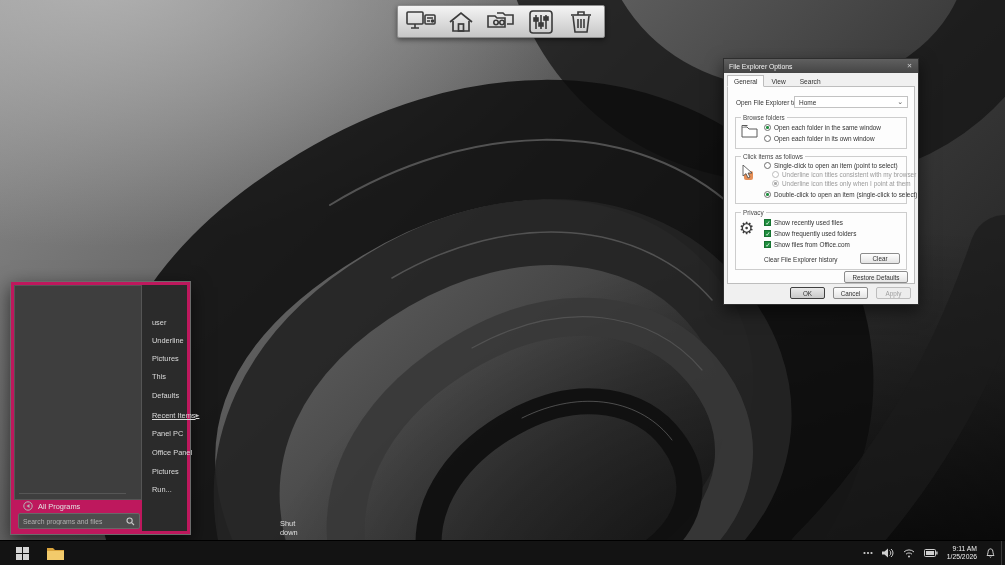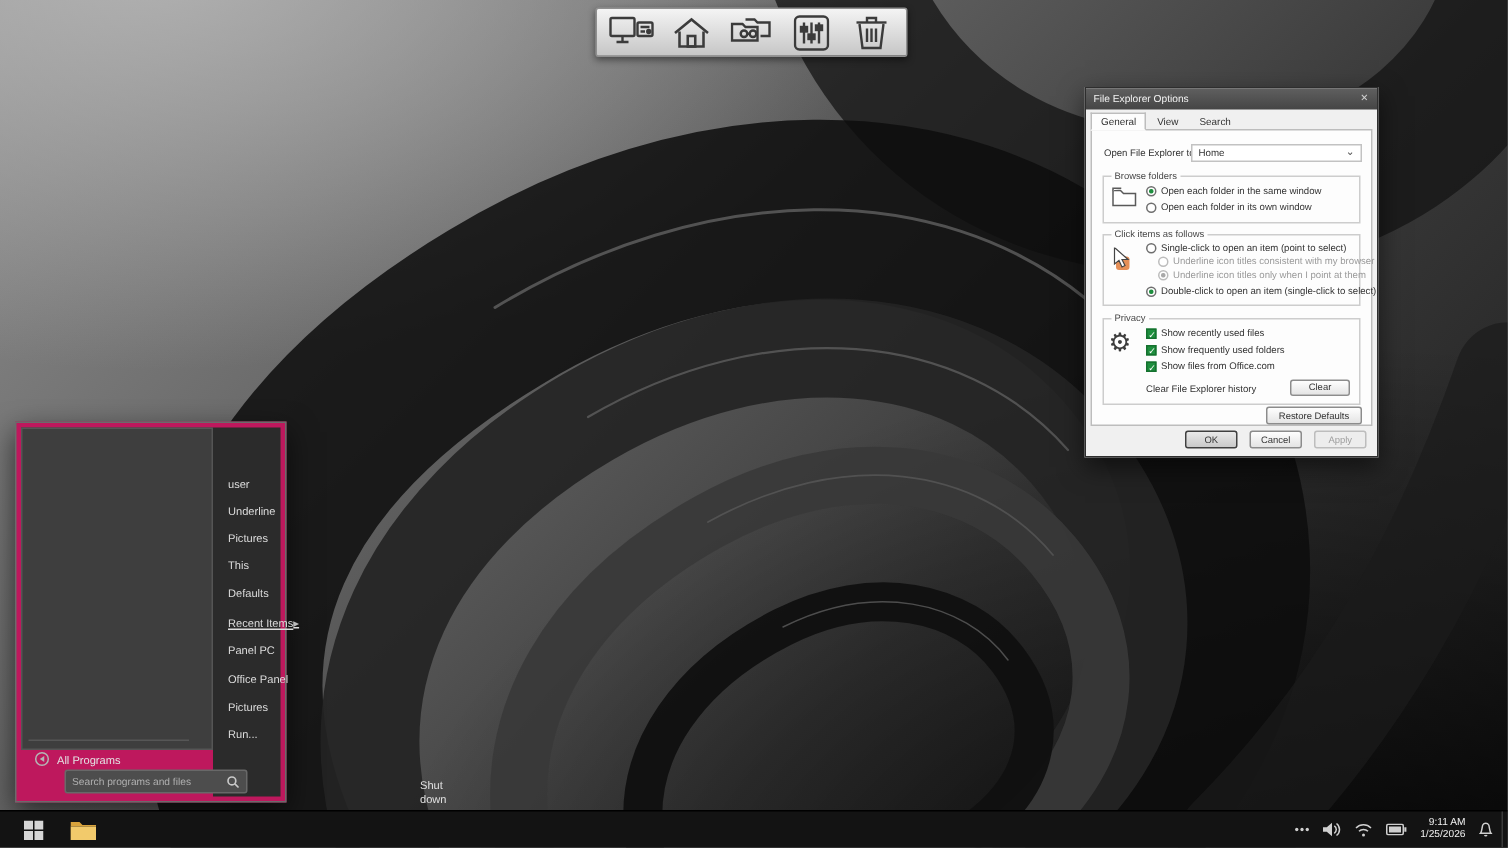--- a/index.html
+++ b/index.html
@@ -60,21 +60,21 @@
     background:#be185d; border:1px solid #6b6b6b; box-shadow:0 6px 18px rgba(0,0,0,.6); }
   .sm-left { position:absolute; left:3px; top:3px; width:128px; bottom:34px; background:#3e3e3e; border:1px solid #555; }
   .sm-right { position:absolute; left:131px; top:3px; right:3px; bottom:3px; background:#2b2b2b; }
   .sm-item { position:absolute; left:10px; right:4px; height:16px; display:flex; align-items:center;
     color:#dcdcdc; font-size:7.4px; cursor:pointer; white-space:nowrap; }
   .sm-item .arrow { margin-left:auto; font-size:5px; color:#bbb; padding-right:4px; }
   .sm-allprog { position:absolute; left:12px; top:216px; height:13px; display:flex; align-items:flex-end; gap:5px;
     color:#e3e3e3; font-size:7.4px; cursor:pointer; }
   .sm-sep { position:absolute; left:8px; right:64px; top:211px; height:1px; background:#565656; }
   .sm-search { position:absolute; left:7px; top:231px; width:122px; height:16px; background:#4d4d4d;
-    border:1px solid #686868; border-radius:2px; display:flex; align-items:center; padding:0 4px;margin-left:25px; }
+    border:1px solid #686868; border-radius:2px; display:flex; align-items:center; padding:0 4px; }
   .sm-search input { flex:1; background:transparent; border:none; outline:none; color:#cfcfcf; font-size:6.8px; width:100px; }
   .sm-search input::placeholder { color:#b0b0b0; }
   .sm-shutdown { position:absolute; left:138px; top:234px; color:#e0e0e0; font-size:7.4px; cursor:pointer; }
 
   
   .taskbar { position:absolute; left:0; right:0; bottom:0; height:25px; background:#131313;
     border-top:1px solid #000; display:flex; align-items:center; }
   .tb-left { display:flex; align-items:center; gap:13px; padding-left:12px; }
   .tb-btn { width:20px; height:20px; display:flex; align-items:center; justify-content:center; cursor:pointer; }
   .tb-tray { margin-left:auto; display:flex; align-items:center; gap:9px; padding-right:6px; }

